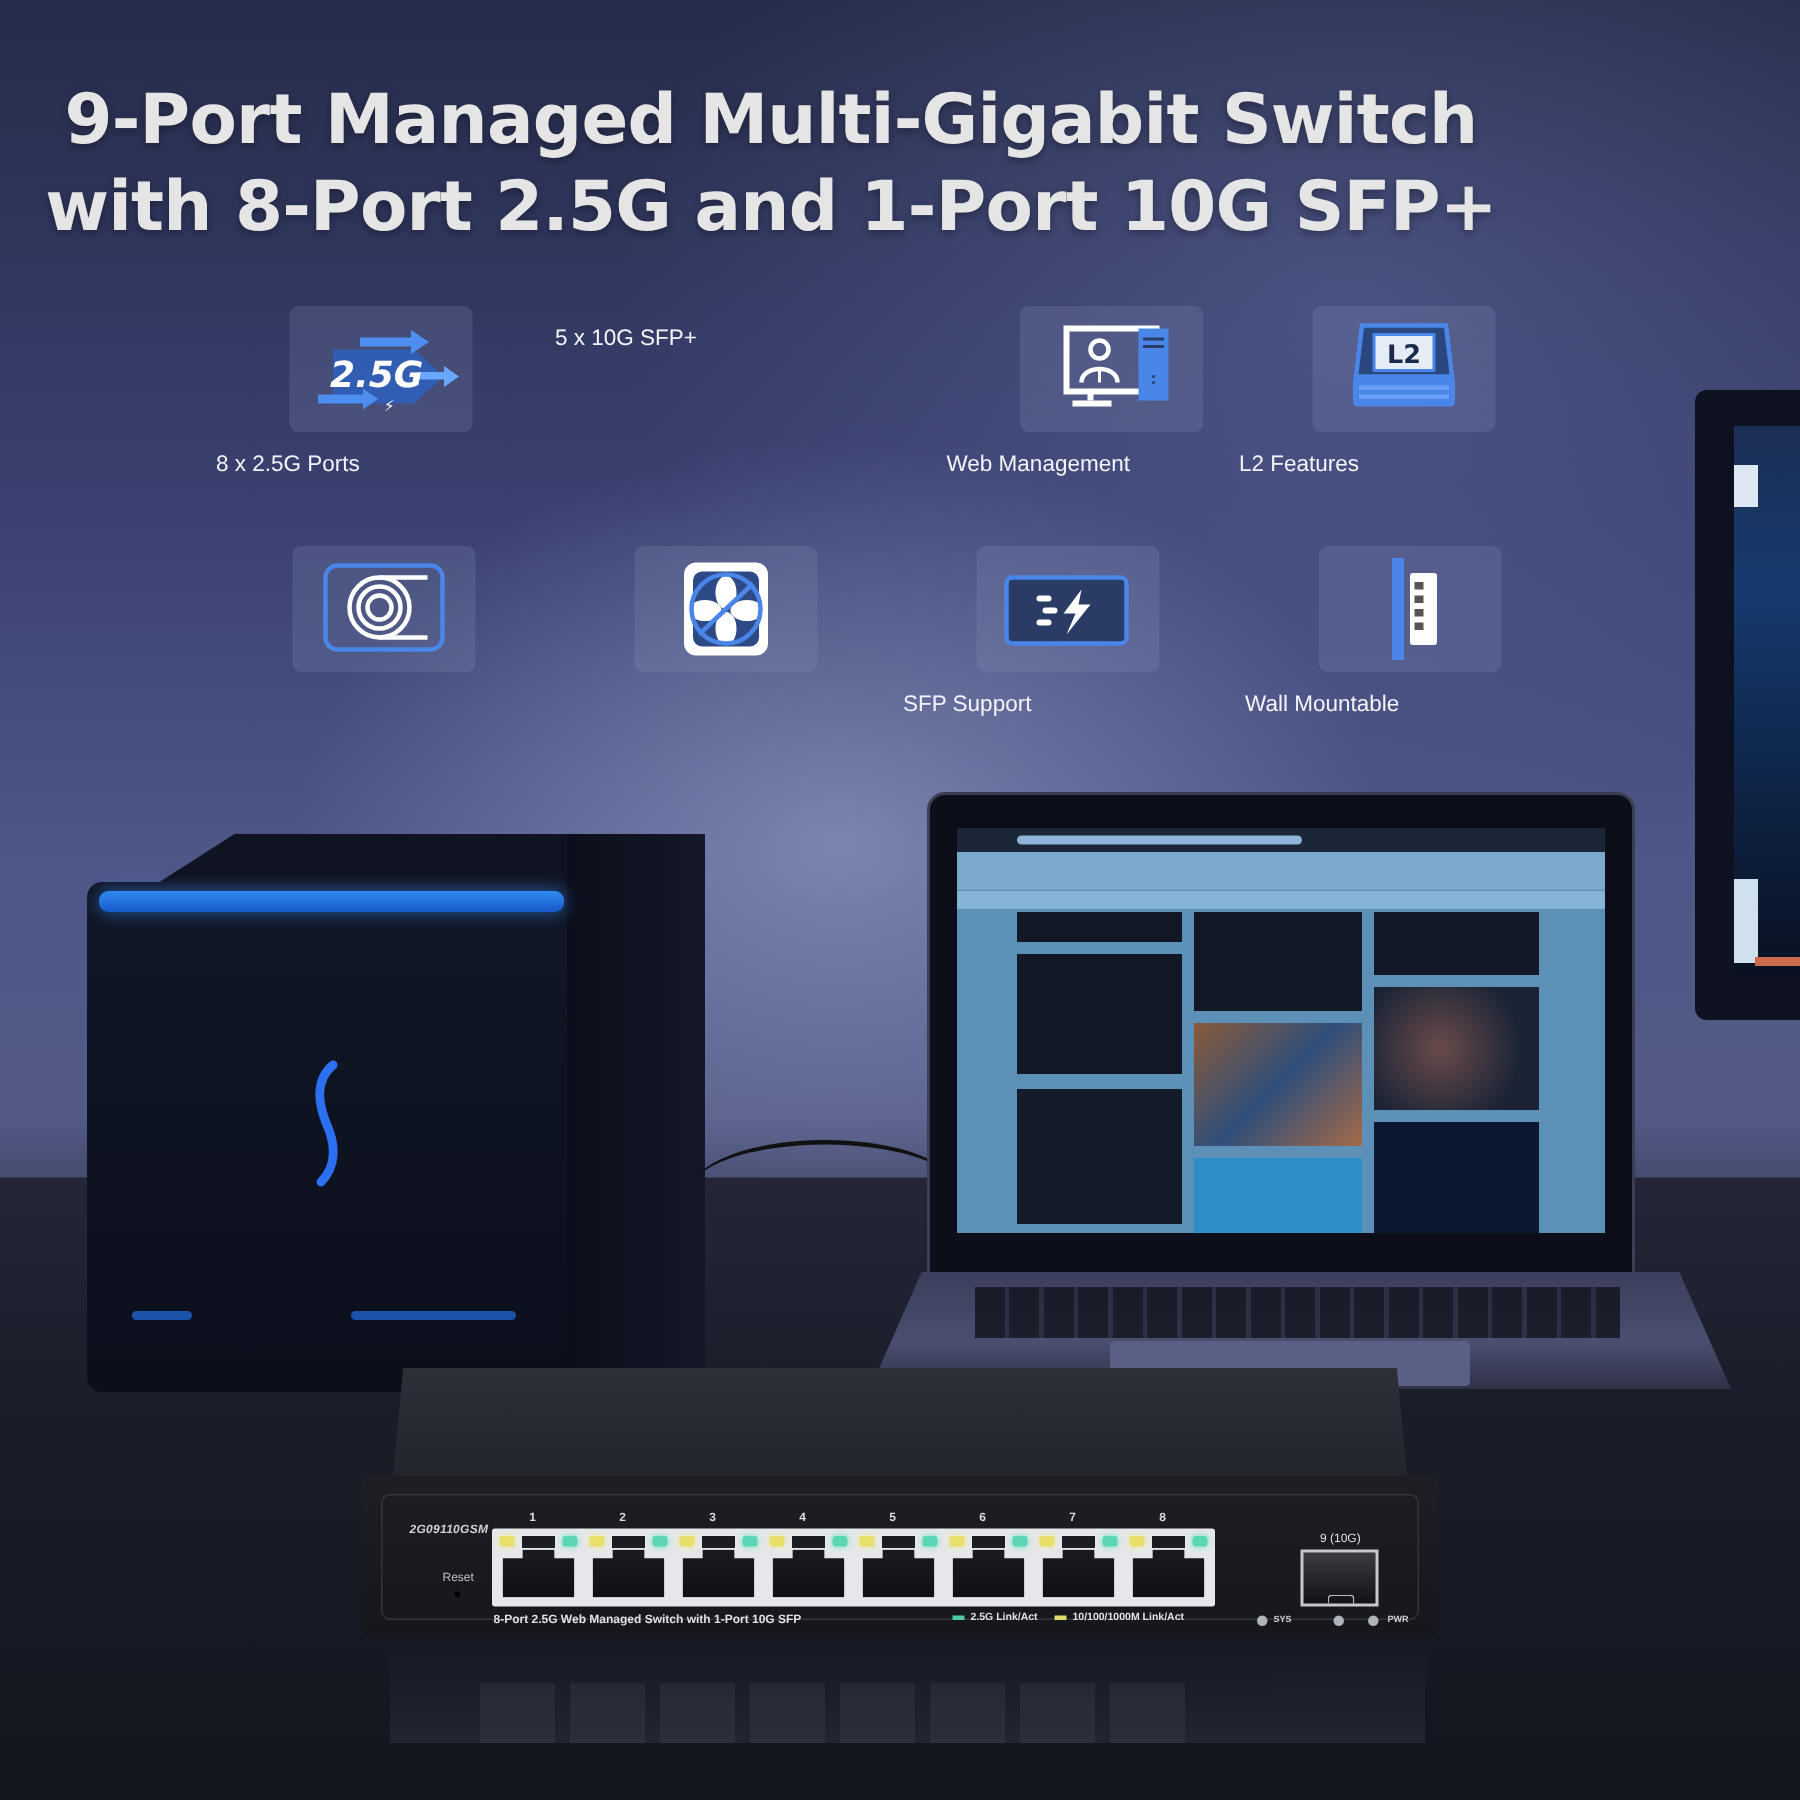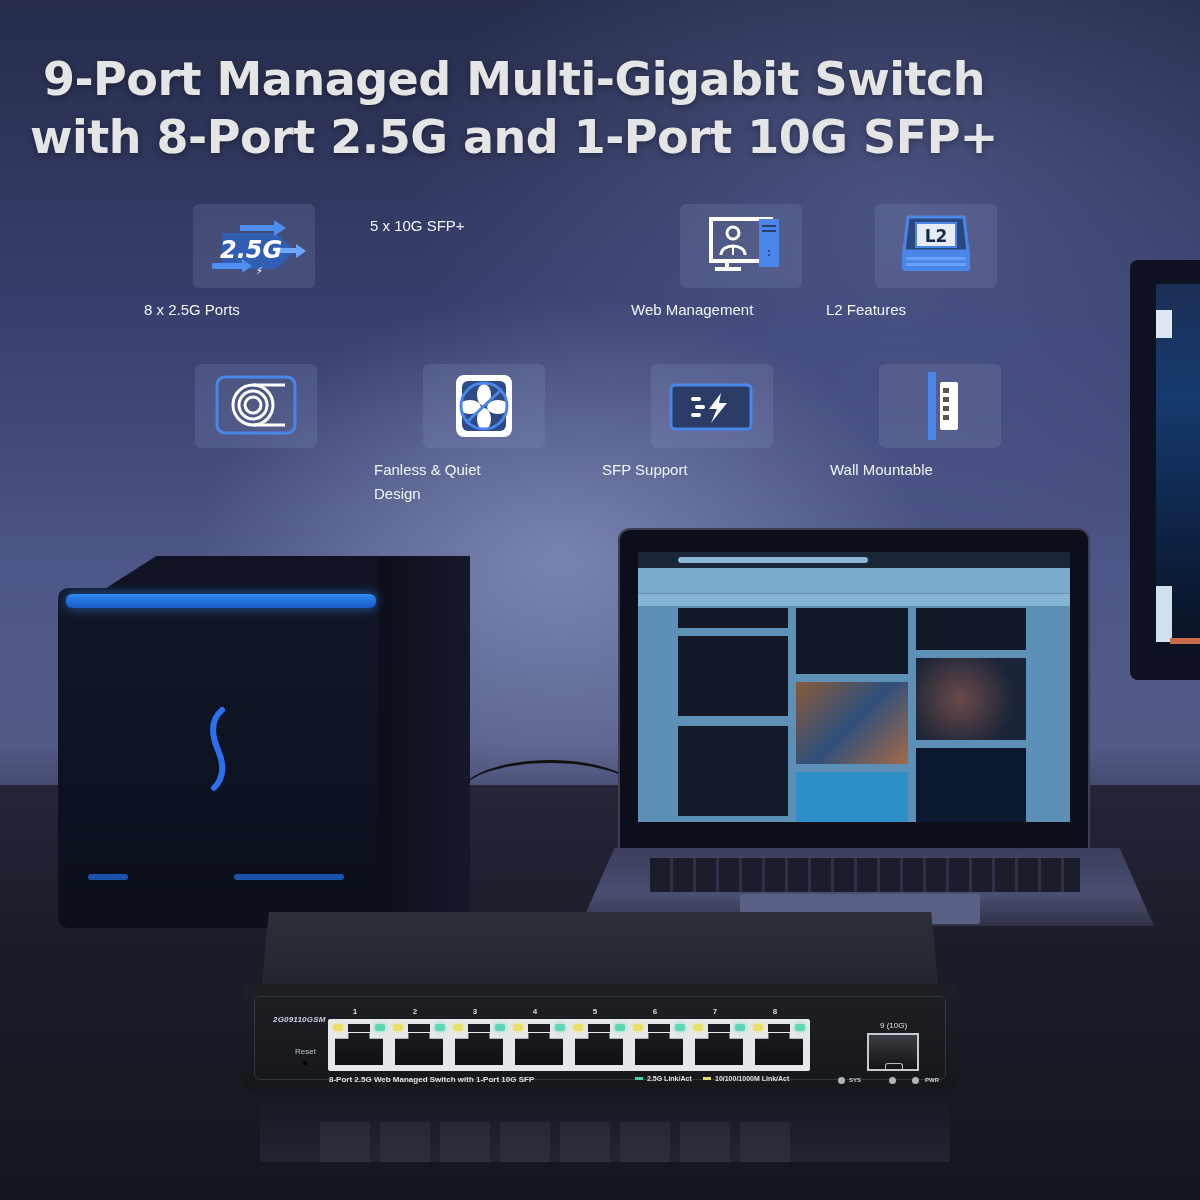--- a/index.html
+++ b/index.html
@@ -300,24 +300,20 @@
       <g fill="#fff">
         <ellipse cx="40" cy="24" rx="7" ry="11"></ellipse>
         <ellipse cx="54" cy="36" rx="11" ry="7"></ellipse>
         <ellipse cx="40" cy="48" rx="7" ry="11"></ellipse>
         <ellipse cx="26" cy="36" rx="11" ry="7"></ellipse>
       </g>
       <circle cx="40" cy="35" r="23" fill="none" stroke="#4a86e8" stroke-width="3"></circle>
       <line x1="22" y1="52" x2="58" y2="18" stroke="#4a86e8" stroke-width="3"></line>
     </svg>
   </div>
-  <div class="label">
-    <div>Fanless &amp; Quiet</div>
-      <div>Design</div>
-  </div>
 </div>
 
 <div class="feature" style="left:602px;top:364px">
   <div class="tile">
     <svg width="90" height="70" viewBox="0 0 90 70">
       <rect x="4" y="14" width="80" height="44" rx="4" fill="#2a3b66" stroke="#4a86e8" stroke-width="3"></rect>
       <rect x="24" y="26" width="10" height="4" rx="2" fill="#fff"></rect>
       <rect x="28" y="34" width="10" height="4" rx="2" fill="#fff"></rect>
       <rect x="24" y="42" width="10" height="4" rx="2" fill="#fff"></rect>
       <path d="M54 22 L42 38 H50 L44 52 L60 32 H52 Z" fill="#fff"></path>

